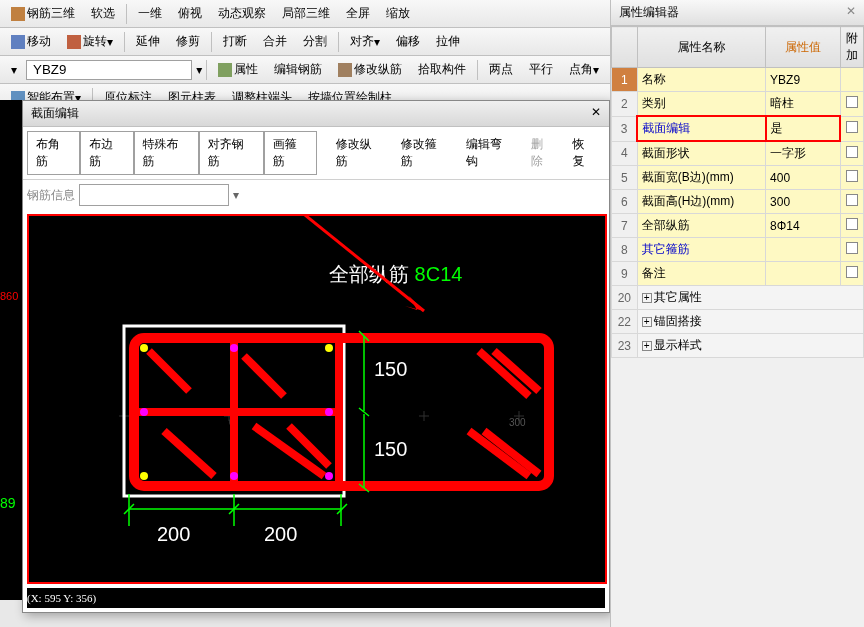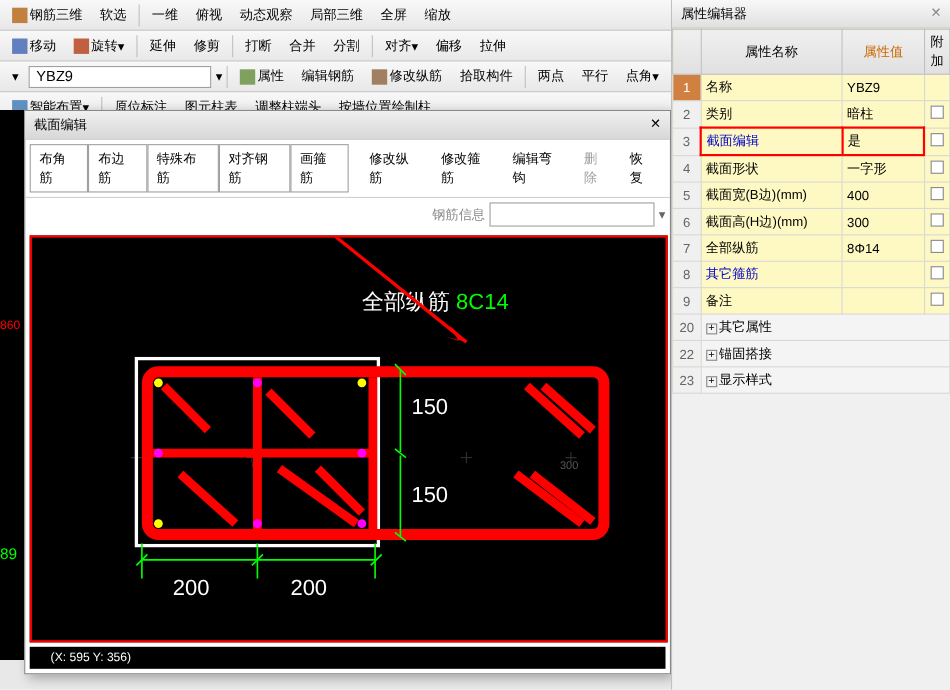--- a/index.html
+++ b/index.html
@@ -99,21 +99,20 @@
     }
     .dialog-tab.boxed {
       border: 1px solid #a0a0a0;
     }
     .dialog-tab.disabled { color: #a0a0a0; }
     .rebar-info {
       padding: 4px;
       display: flex;
       align-items: center;
       gap: 4px;
-      justify-content: flex-end;
     }
     .rebar-combo {
       background: white;
       border: 1px solid #a0a0a0;
       padding: 2px;
       width: 150px;
       height: 22px;
       color: #888;
     }
     
@@ -124,22 +123,22 @@
       height: 370px;
       margin: 4px;
       border: 2px solid red;
       position: relative;
     }
     .cad-svg {
       width: 100%;
       height: 100%;
     }
     .status-bar {
-      padding: 4px 19px;
-      font-family: Liberation Sans, sans-serif;
+      padding: 4px 0;
+      font-family: Liberation Serif, serif;
       font-size: 11px;
       background: #000;
       color: #fff;
       margin: 0 4px 4px 4px;
     }
     
     
     .prop-panel {
       position: absolute;
       right: 0;

